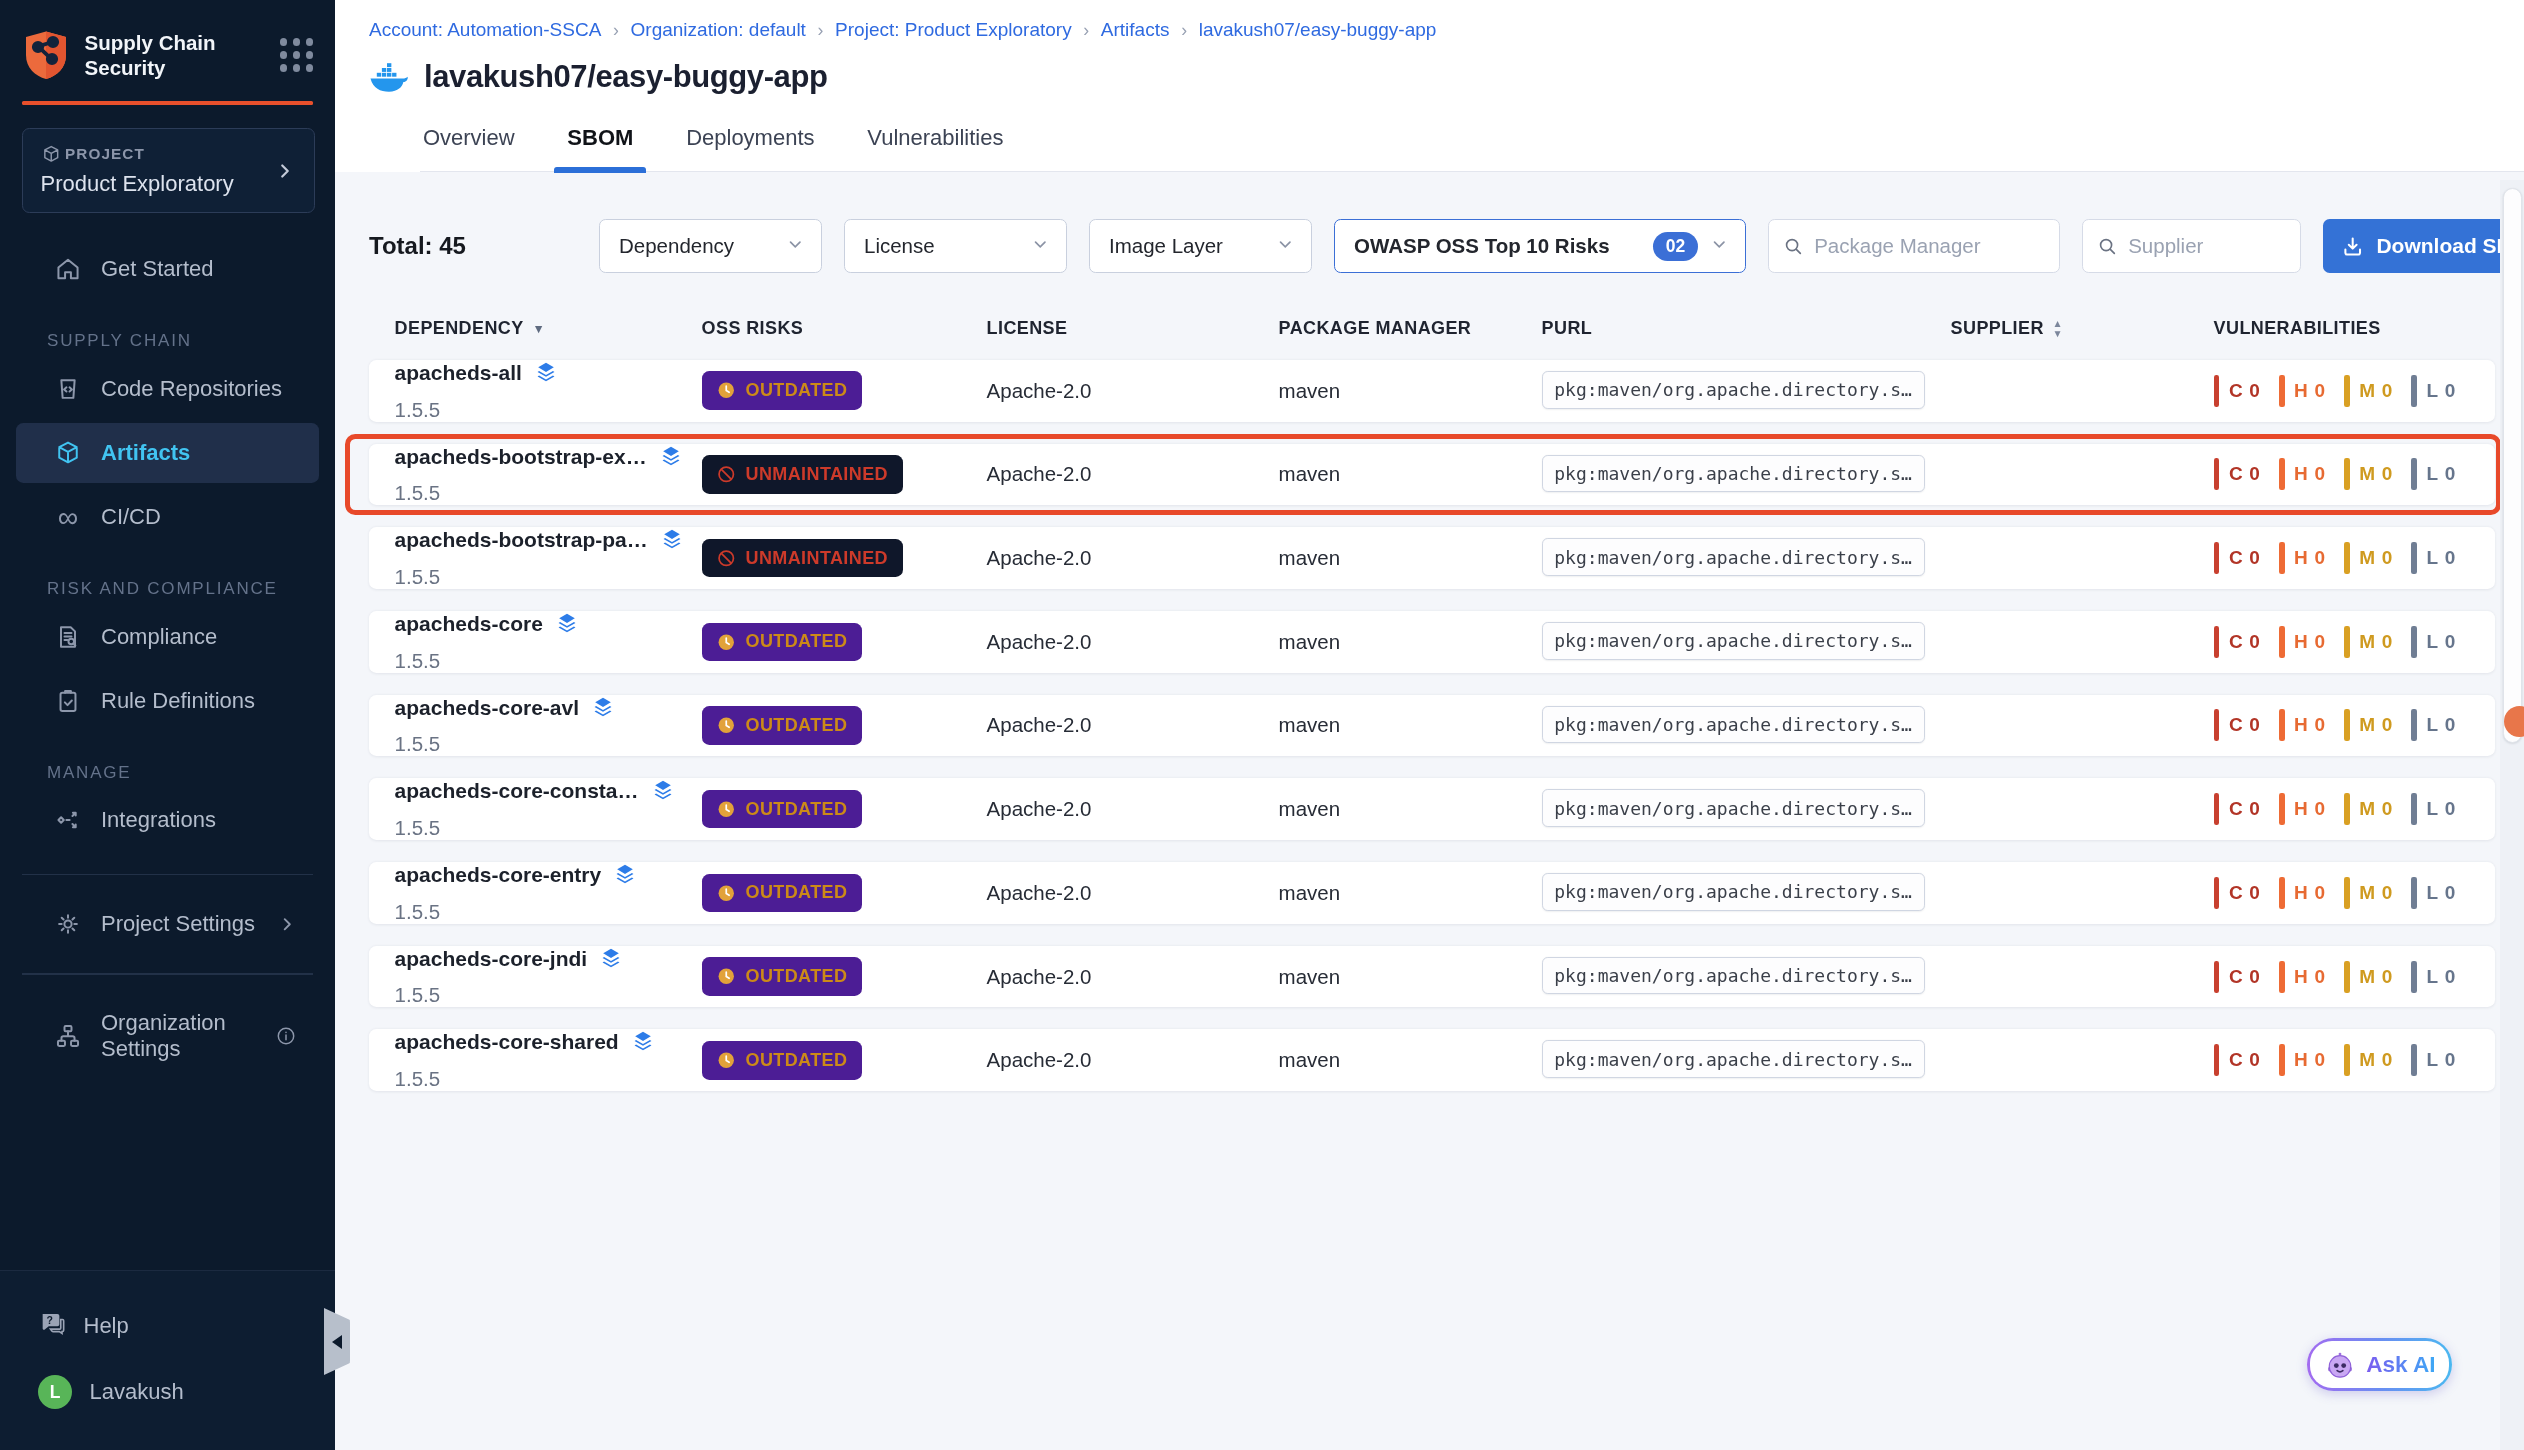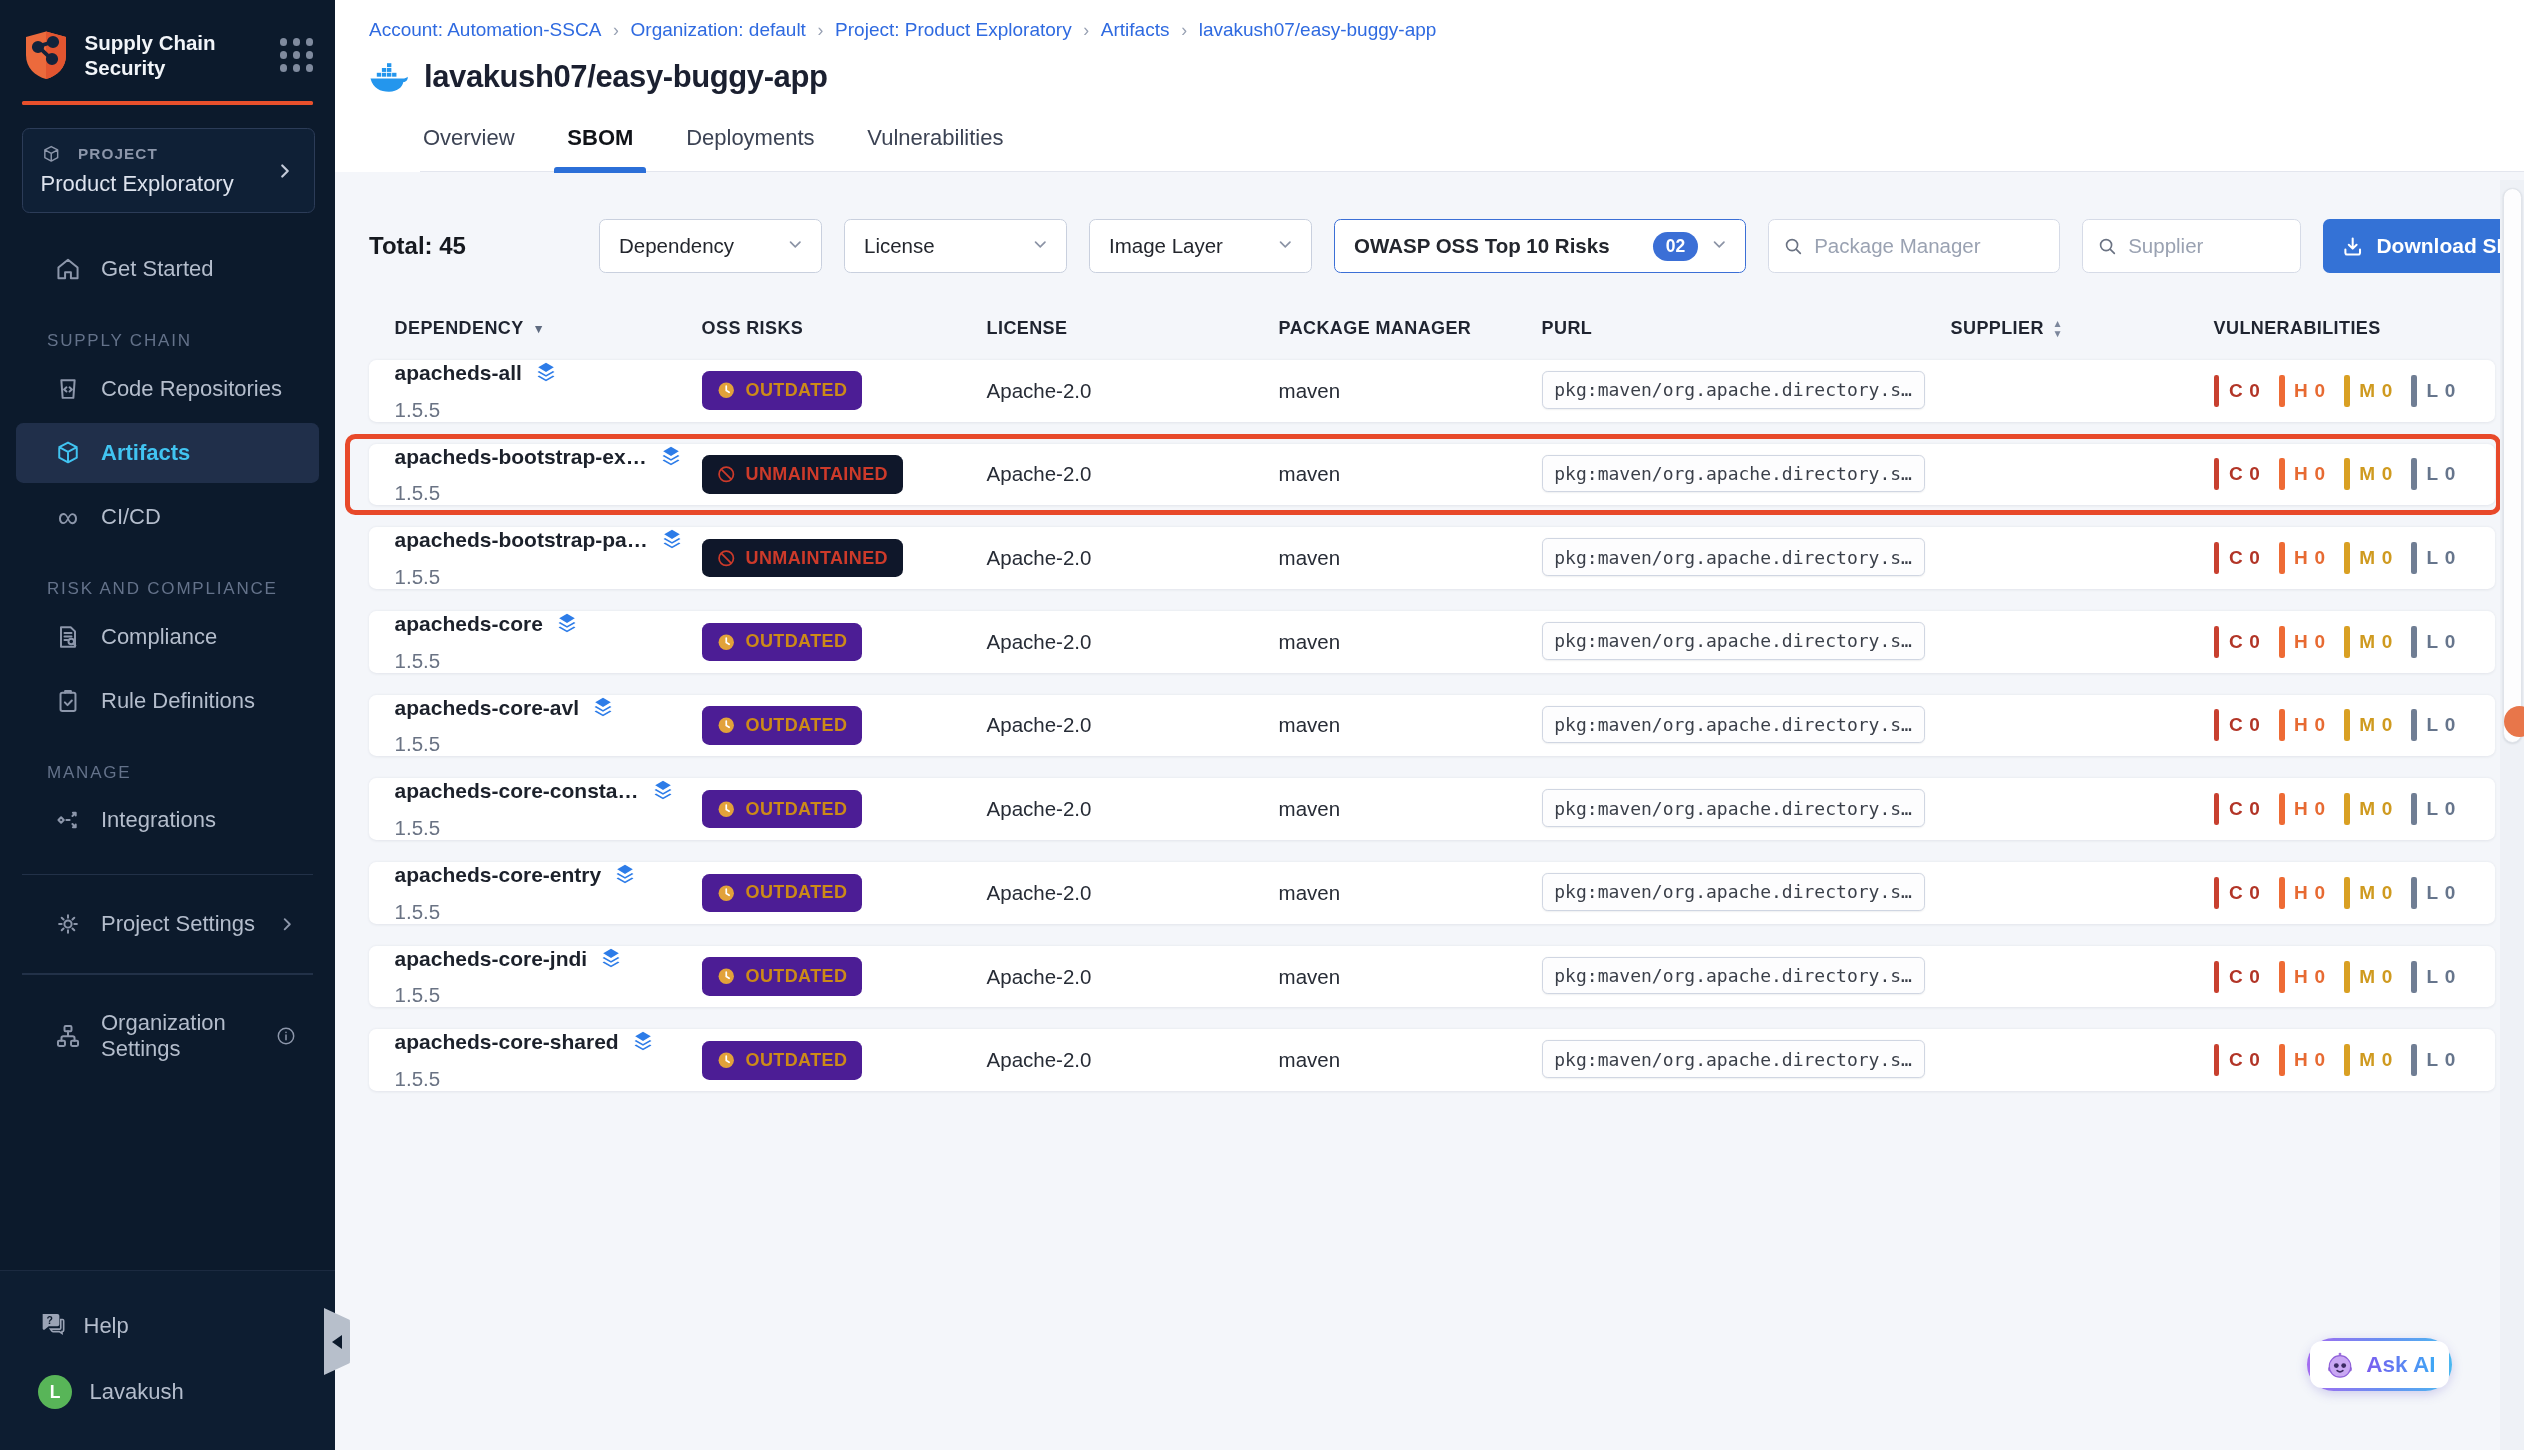--- a/index.html
+++ b/index.html
@@ -10,21 +10,21 @@
   
   .sidebar { width:335px; min-width:335px; height:100%; background:#0c1a2c; color:#b9c2d0; position:relative; display:flex; flex-direction:column; }
   .sb-head { display:flex; align-items:center; padding:28px 22px 19px 22px; }
   .logo-badge { width:48px; height:54px; flex:none; }
   .logo-text { margin-left:14.6px; font-size:20.5px; font-weight:700; color:#f2f5f9; line-height:25px; flex:1; }
   .grid-icon { display:grid; grid-template-columns:repeat(3,7.3px); grid-gap:5.8px; margin-left:8.8px; cursor:pointer; }
   .grid-icon i { width:7.3px; height:7.3px; border-radius:50%; background:#7f8a9e; }
   .sb-accent { height:3.7px; background:#e8502c; margin:0 22px; border-radius:1.5px; }
   .project-card { margin:23.4px 20.5px 7.3px 22px; border:1.5px solid #2c3c58; background:#0f2036; border-radius:7.3px; padding:14.6px 17.5px; display:flex; align-items:center; cursor:pointer; }
   .proj-meta { flex:1; min-width:0; }
-  .proj-label-row { display:flex; align-items:center; gap:17px; color:#8c96aa; }
+  .proj-label-row { display:flex; align-items:center; gap:4px; color:#8c96aa; }
   .proj-label { font-size:15.3px; font-weight:700; letter-spacing:1.1px; }
   .proj-name { font-size:22px; color:#dde3ee; margin-top:7.3px; }
   .sb-chev { color:#c3cad8; flex:none; }
 
   .sb-nav { padding:14.6px 0 0 0; }
   .sb-heading { font-size:17px; letter-spacing:1.8px; color:#64728a; margin:32px 0 7.3px 47px; font-weight:500;}
   .sb-item { display:flex; align-items:center; gap:19px; padding:16px 22px 16px 38px; margin:4.4px 16px; border-radius:7.3px; font-size:22px; color:#b4bdcc; cursor:pointer; }
   .sb-item .sb-ic { width:28px; height:28px; flex:none; color:#8d97ab; display:flex; align-items:center; justify-content:center; font-size:26px; line-height:28px;}
   .sb-item.active { background:#202f4a; color:#41c4f1; font-weight:700; }
   .sb-item.active .sb-ic { color:#41c4f1; }
@@ -89,21 +89,21 @@
   .vgroup { display:flex; align-items:center; margin-right:19px; }
   .vbar { width:5.8px; height:32px; border-radius:2.2px; margin-right:9.5px; }
   .vletter,.vcount { font-size:19px; font-weight:800; }
   .vcount { margin-left:6.6px; }
 
   
   .scroll-track { position:absolute; right:0; top:180px; bottom:0; width:25px; background:#eef1f6; }
   .scroll-thumb { position:absolute; right:2.9px; top:188px; width:19px; height:555px; background:#fdfdfe; border:0.7px solid #e0e4ea; border-radius:9.5px; box-shadow:0 0.7px 2.2px rgba(30,40,60,.15); cursor:pointer; }
   .edge-dot { position:absolute; right:-10.2px; top:706px; width:31px; height:31px; border-radius:50%; background:#e8764a; cursor:pointer; z-index:6; }
   .ask-ai { position:absolute; left:2307px; top:1338px; width:145px; height:53px; border-radius:29px; padding:2.9px; background:linear-gradient(90deg,#a36bf0,#6a8df2,#4bb8f0); box-shadow:0 2.9px 10.2px rgba(90,80,200,.25); cursor:pointer; z-index:7; }
-  .ask-ai-inner { width:100%; height:100%; border-radius:12px; background:#fff; display:flex; align-items:center; justify-content:center; gap:8.8px; }
+  .ask-ai-inner { width:100%; height:100%; border-radius:22px; background:#fff; display:flex; align-items:center; justify-content:center; gap:8.8px; }
   .ask-ai-label { font-size:22.6px; font-weight:800; background:linear-gradient(90deg,#7b5cf0,#3da9f5); -webkit-background-clip:text; background-clip:text; color:transparent; }
 </style>
 </head>
 <body>
 
 <div class="app">
 
   <aside class="sidebar">
     <div class="sb-head">
       <svg class="logo-badge" viewBox="0 0 24 26">

